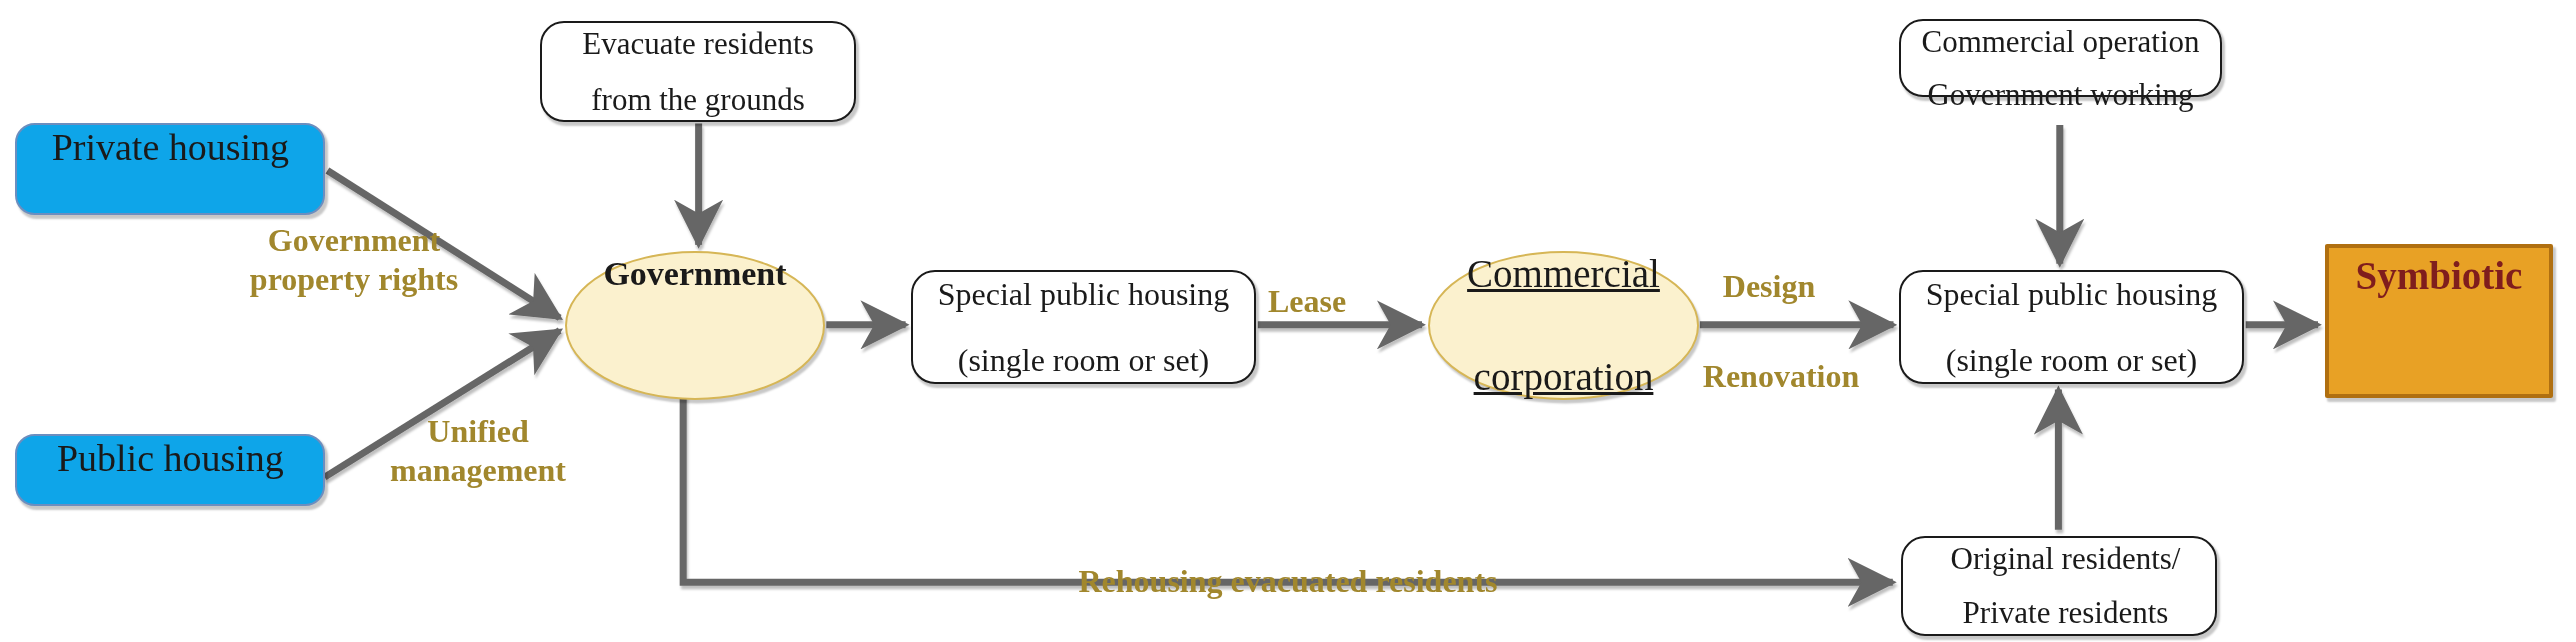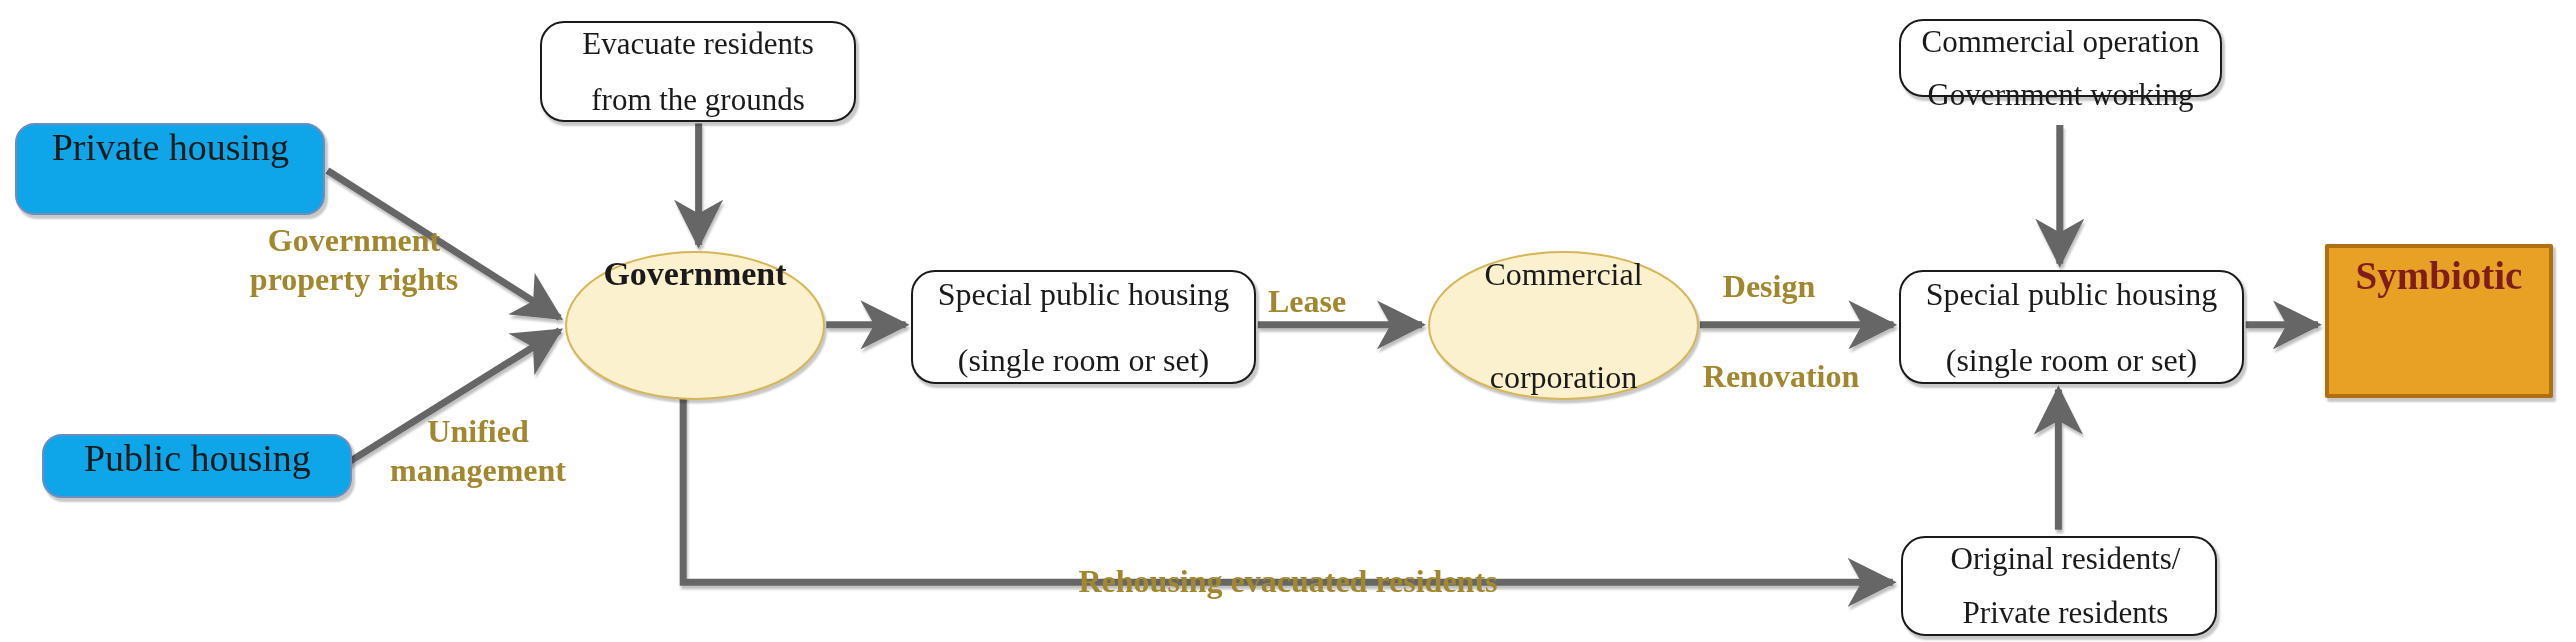--- a/index.html
+++ b/index.html
@@ -87,39 +87,39 @@
       <path class="arrow" d="M3200,463 L3303,463" marker-end="url(#head)"></path>
       <path class="arrow" d="M973,562 L973,830 L2697,830" marker-end="url(#head)"></path>
       <path class="arrow" d="M2933,755 L2933,555" marker-end="url(#head)"></path>
     </g>
   </svg>
 
   <div class="node blue-box" style="left:15.4px;top:123px;width:310px;height:92px;">
     <div>Private housing</div>
   </div>
 
-  <div class="node blue-box" style="left:15.4px;top:434px;width:310px;height:64px;margin-left:27px;">
+  <div class="node blue-box" style="left:15.4px;top:434px;width:310px;height:72px;">
     <div>Public housing</div>
   </div>
 
   <div class="node white-box" style="left:540px;top:21px;width:316px;height:101px;font-size:31px;line-height:41px;">
     <div>Evacuate residents</div>
     <div>from the grounds</div>
   </div>
 
   <div class="node ellipse" style="left:565px;top:251px;width:260px;height:149px;font-weight:bold;">
     <div>Government</div>
   </div>
 
   <div class="node white-box" style="left:911px;top:270px;width:345px;height:114px;">
     <div>Special public housing</div>
     <div>(single room or set)</div>
   </div>
 
-  <div class="node ellipse" style="left:1428px;top:251px;width:271px;height:149px;font-size:32px;">
+  <div class="node ellipse" style="left:1428px;top:251px;width:271px;height:149px;font-size:39px;text-decoration:underline;">
     <div>Commercial</div>
     <div>corporation</div>
   </div>
 
   <div class="node white-box" style="left:1899px;top:19px;width:323px;height:78px;font-size:31px;line-height:41px;">
     <div>Commercial operation</div>
     <div>Government working</div>
   </div>
 
   <div class="node white-box" style="left:1899px;top:270px;width:345px;height:114px;">

